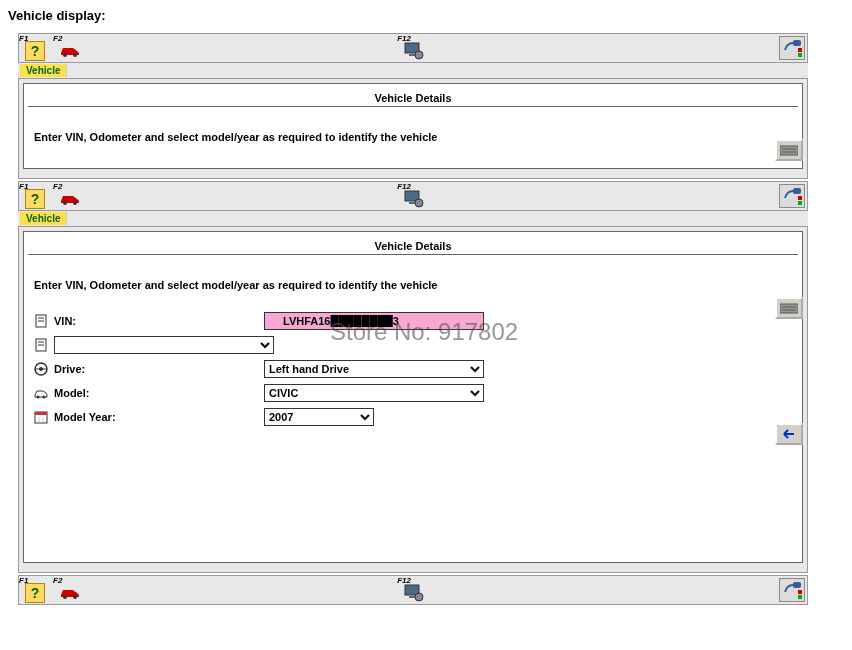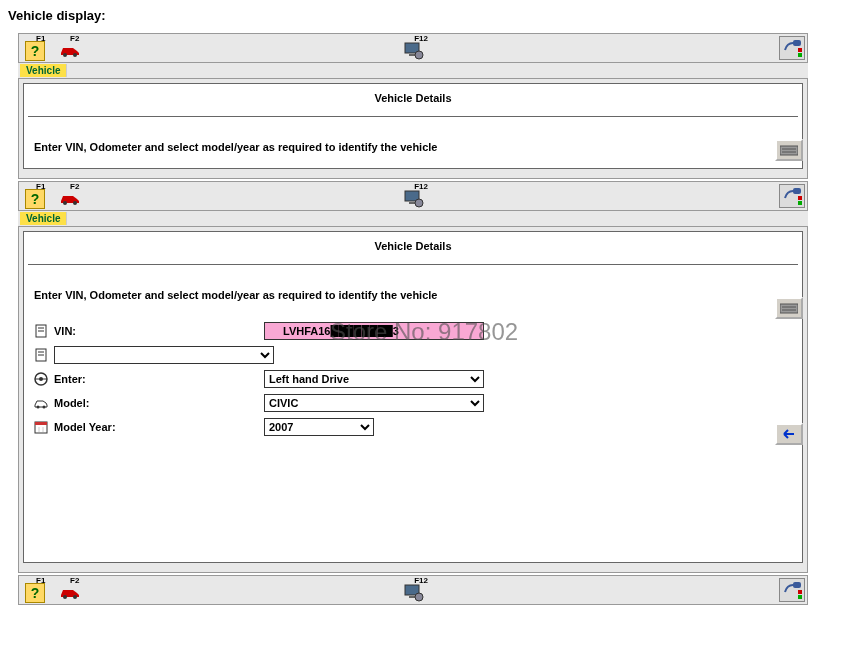--- a/index.html
+++ b/index.html
@@ -33,24 +33,25 @@
       flex-direction: column;
       align-items: flex-start;
       width: 32px;
       height: 28px;
       position: relative;
       cursor: pointer;
       margin-right: 2px;
     }
     .fn-label {
       font-size: 8px;
+      font-style: italic;
       font-weight: bold;
       position: absolute;
       top: 0;
-      left: 17px;
+      left: 0;
       z-index: 2;
     }
     .fn-icon {
       position: absolute;
       top: 7px;
       left: 6px;
       width: 22px;
       height: 20px;
     }
     .help-icon {
@@ -119,21 +120,21 @@
     }
     .content-inner {
       background: #fff;
       border: 1px solid #666;
       padding: 8px 4px;
     }
     .section-title {
       text-align: center;
       font-weight: bold;
       border-bottom: 1px solid #666;
-      padding-bottom: 12px;
+      padding-bottom: 2px;
       margin-bottom: 4px;
     }
     .instruction {
       font-weight: bold;
       font-size: 11px;
       margin: 24px 0 10px 6px;
     }
     .form-table {
       margin-left: 4px;
       margin-top: 20px;
@@ -337,21 +338,21 @@
           <select class="row-select prev-select"><option></option></select>
         </div>
         <div class="form-row">
           <span class="row-icon">
             <svg width="14" height="14" viewBox="0 0 14 14">
                 <circle cx="7" cy="7" r="6" fill="none" stroke="#333" stroke-width="1.5"></circle>
                 <circle cx="7" cy="7" r="2" fill="#333"></circle>
                 <line x1="1" y1="7" x2="13" y2="7" stroke="#333"></line>
               </svg>
           </span>
-          <span class="row-label">Enter:</span>
+          <span class="row-label">Drive:</span>
           <select class="row-select drive-select"><option>Left hand Drive</option></select>
         </div>
         <div class="form-row">
           <span class="row-icon">
             <svg width="14" height="12" viewBox="0 0 14 12">
                 <path d="M1 8 L3 4 L9 4 L12 6 L13 8 L13 10 L1 10 Z" fill="none" stroke="#333"></path>
                 <circle cx="4" cy="10" r="1.5" fill="#333"></circle>
                 <circle cx="10" cy="10" r="1.5" fill="#333"></circle>
               </svg>
           </span>

